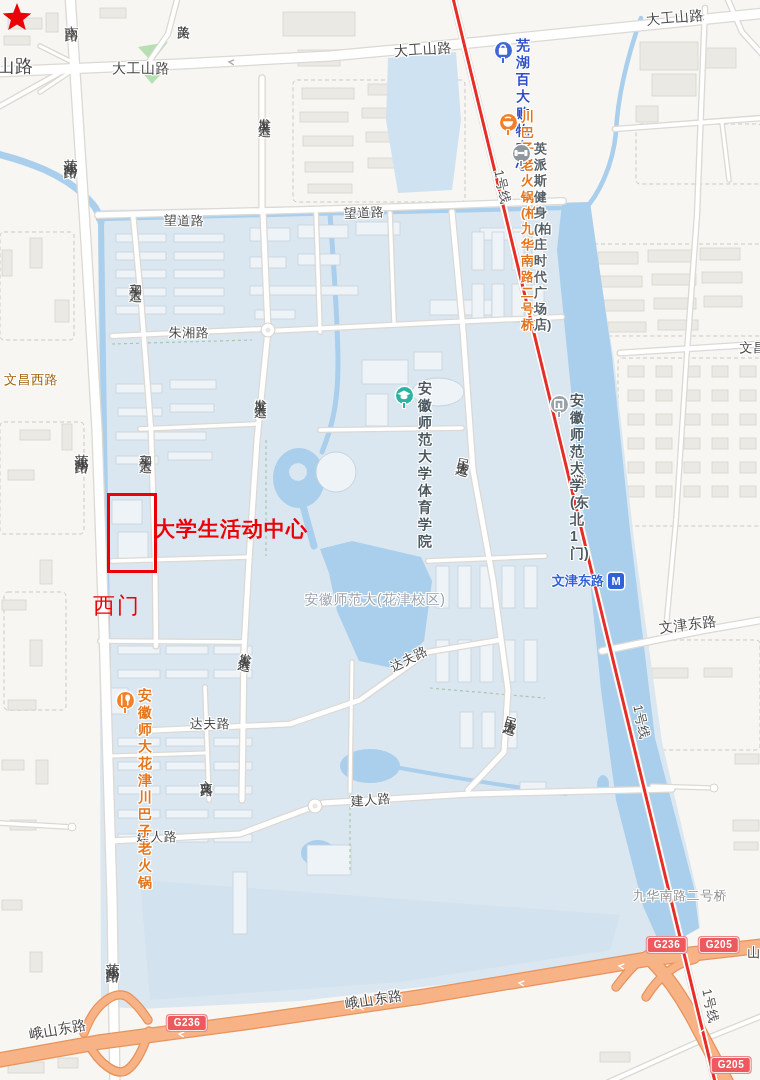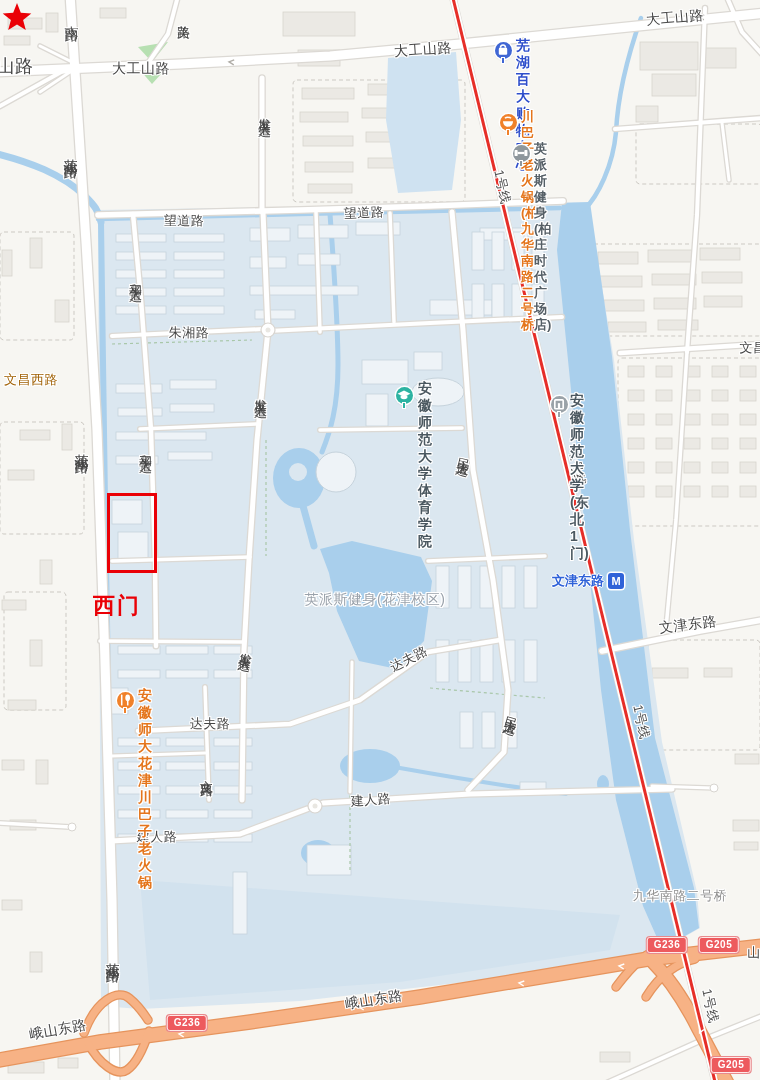--- a/index.html
+++ b/index.html
@@ -26,21 +26,21 @@
   .station{position:absolute;left:552px;top:572px;display:flex;align-items:center;gap:4px;}
   .m-badge{width:16px;height:16px;background:#2f62d8;color:#fff;border-radius:3px;
            font-size:11px;font-weight:700;text-align:center;line-height:16px;
            box-shadow:0 0 0 1.5px #fff;}
   .st-name{color:#2f62d8;font-size:13px;font-weight:700;order:-1;
            text-shadow:-1px 0 0 #fff,1px 0 0 #fff,0 -1px 0 #fff,0 1px 0 #fff;}
   .hl-rect{position:absolute;left:107px;top:493px;width:44px;height:74px;
            border:3.5px solid #ea0006;}
   .hl-label{position:absolute;left:154px;top:515px;color:#ea0006;font-size:21px;font-weight:700;
             letter-spacing:1px;white-space:nowrap;}
-  .gate-label{position:absolute;left:93px;top:591px;color:#ea0006;font-size:22px;font-weight:700;
+  .gate-label{position:absolute;left:93px;top:591px;color:#ea0006;font-size:22px;font-weight:400;
             letter-spacing:2px;}
   .star{position:absolute;left:76px;top:563px;}
 </style>
 </head>
 <body>
 
 <div class="stage">
   <svg id="map-svg" width="760" height="1080" viewBox="0 0 760 1080">
     <g id="g-compounds">
         <rect x="293" y="80" width="172" height="122" rx="4" fill="none" stroke="#ccc9c3" stroke-width="1" stroke-dasharray="4 3"></rect>
@@ -390,21 +390,21 @@
       <div class="lbl" style="left: 58px; top: 1030px; font-size: 14px; color: rgb(69, 69, 69); transform: translate(-50%, -50%) rotate(-10deg);">峨山东路</div>
       <div class="lbl" style="left: 374px; top: 1000px; font-size: 14px; color: rgb(69, 69, 69); transform: translate(-50%, -50%) rotate(-9deg);">峨山东路</div>
       <div class="lbl" style="left: 688px; top: 625px; font-size: 14px; color: rgb(69, 69, 69); transform: translate(-50%, -50%) rotate(-7deg);">文津东路</div>
       <div class="lbl" style="left: 753px; top: 348px; font-size: 13px; color: rgb(69, 69, 69); transform: translate(-50%, -50%) rotate(0deg);">文昌</div>
       <div class="lbl" style="left: 754px; top: 953px; font-size: 13px; color: rgb(69, 69, 69); transform: translate(-50%, -50%) rotate(0deg);">山</div>
       <div class="lbl" style="left: 680px; top: 896px; font-size: 13px; color: rgb(143, 143, 143); transform: translate(-50%, -50%) rotate(0deg);">九华南路二号桥</div>
       <div class="lbl" style="left: 502px; top: 187px; font-size: 13px; color: rgb(76, 76, 76); transform: translate(-50%, -50%) rotate(77deg);">1号线</div>
       <div class="lbl" style="left: 577px; top: 470px; font-size: 13px; color: rgb(76, 76, 76); transform: translate(-50%, -50%) rotate(77deg);">1号线</div>
       <div class="lbl" style="left: 641px; top: 722px; font-size: 13px; color: rgb(76, 76, 76); transform: translate(-50%, -50%) rotate(77deg);">1号线</div>
       <div class="lbl" style="left: 710px; top: 1006px; font-size: 13px; color: rgb(76, 76, 76); transform: translate(-50%, -50%) rotate(77deg);">1号线</div>
-      <div class="lbl" style="left: 375px; top: 600px; font-size: 14px; color: rgb(154, 162, 171); transform: translate(-50%, -50%) rotate(0deg);">英派斯健身(花津校区)</div>
+      <div class="lbl" style="left: 375px; top: 600px; font-size: 14px; color: rgb(154, 162, 171); transform: translate(-50%, -50%) rotate(0deg);">安徽师范大(花津校区)</div>
       <div class="poi" style="pointer-events: auto;">
         <div class="poi-ico" style="left: 494.5px; top: 41.5px; background: rgb(63, 102, 212);">
           <svg width="14" height="14" viewBox="-5 -5 10 10">
             <rect x="-3" y="-1.6" width="6" height="5" rx="0.8" fill="#fff"></rect>
             <path d="M -1.8,-1.6 C -1.8,-4.2 1.8,-4.2 1.8,-1.6" fill="none" stroke="#fff" stroke-width="1.1"></path>
           </svg>
         </div>
         <div class="poi-txt" style="left: 516px; top: 37px; font-size: 14px; line-height: 17px; color: rgb(46, 78, 203);">
           <div>芜湖百大</div>
           <div>购物中心</div>
@@ -478,18 +478,19 @@
       <div class="shield" style="left: 731px; top: 1065px;">G205</div>
     </div>
 
   <div id="overlay">
     <div class="station" style="pointer-events:auto">
       <span class="m-badge">M</span>
       <span class="st-name">文津东路</span>
     </div>
 
     <div class="hl-rect"></div>
+    <div class="hl-label">大学生活动中心</div>
     <svg class="star" width="36" height="36" viewBox="76 563 36 36">
       <polygon points="93,566 96.8,575.8 107.3,576.4 99.1,583 101.8,593.1 93,587.4 84.2,593.1 86.9,583 78.7,576.4 89.2,575.8" fill="#ea0006"></polygon>
     </svg>
     <div class="gate-label">西门</div>
   </div>
 </div>
 
 </body></html>

